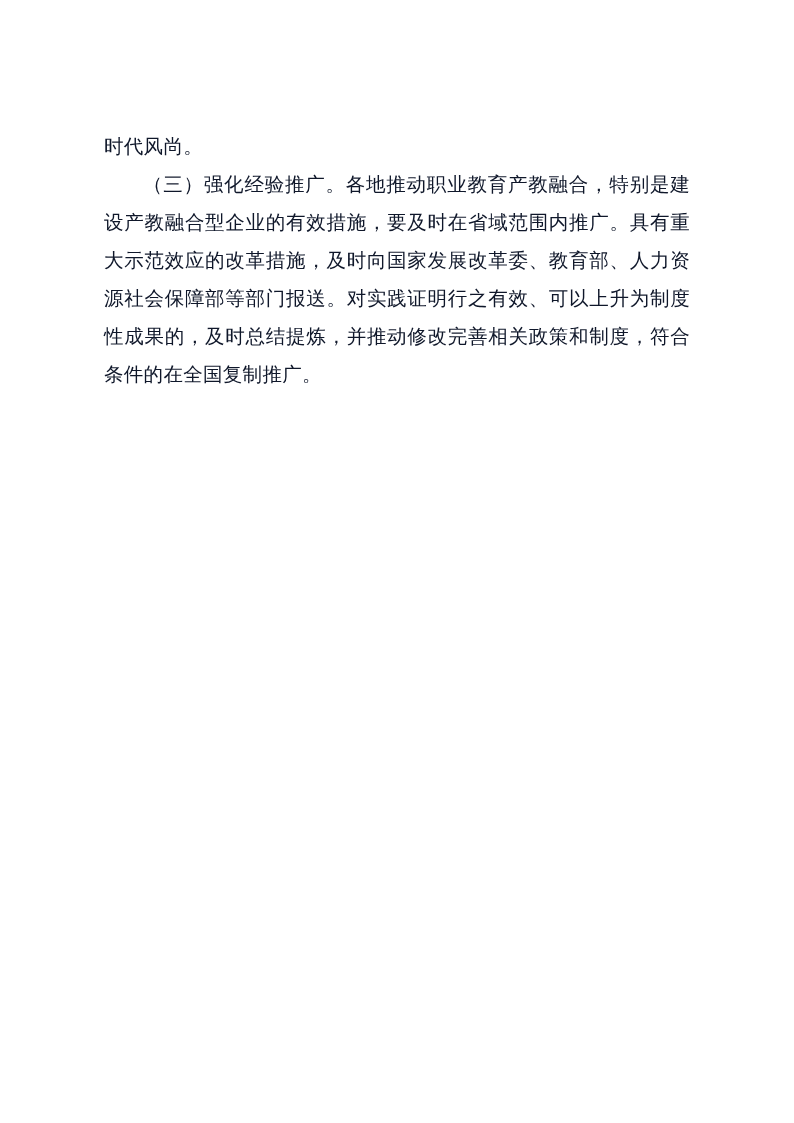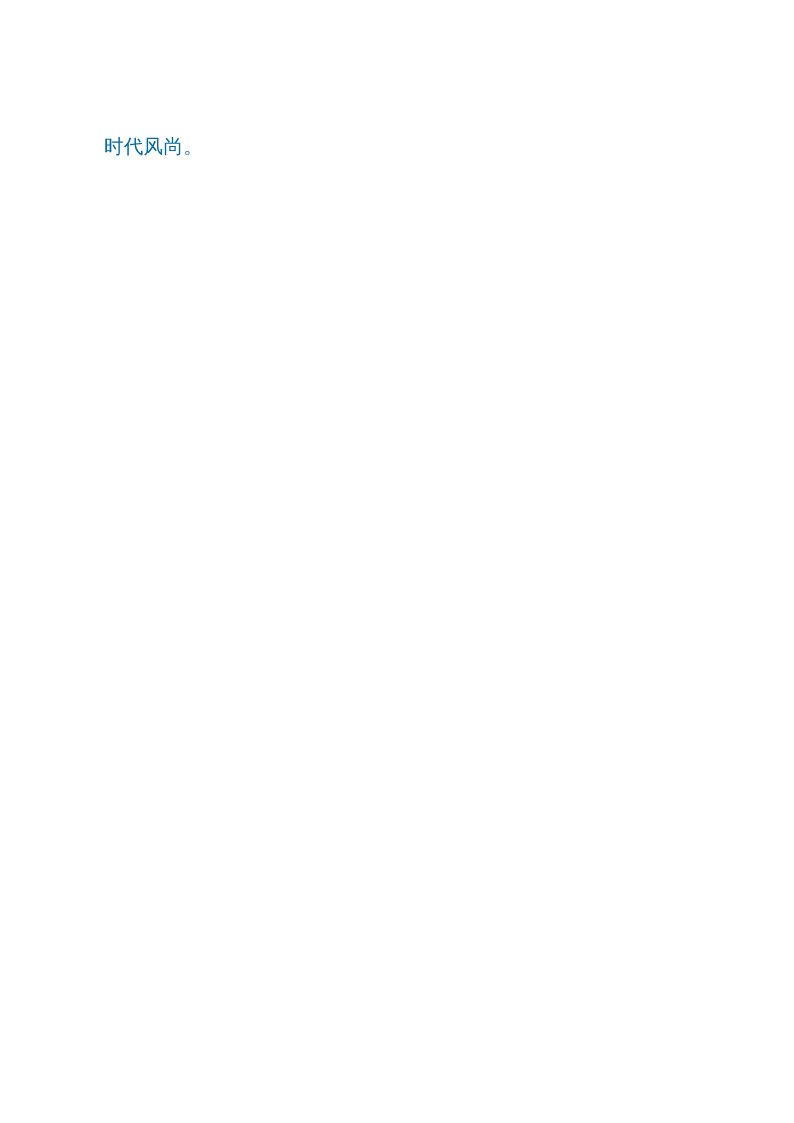--- a/index.html
+++ b/index.html
@@ -19,34 +19,35 @@
   .doc-body {
     position: absolute;
     left: 104px;
     top: 128px;
     width: 586px;
   }
   .para {
     font-family: "DejaVu Serif", "Liberation Serif", serif;
     font-size: 19.5px;
     line-height: 38px;
-    color: #0369a1;
+    color: #0f172a;
     text-align: justify;
     text-justify: inter-ideograph;
     letter-spacing: 0.3px;
     margin: 0;
     white-space: pre-wrap;
   }
   .para + .para {
     margin-top: 0px;
   }
   .para.indent {
     text-indent: 2em;
   }
 </style>
 </head>
 <body>
 
 <div class="page">
   <div class="doc-body">
     <p class="para">时代风尚。</p>
+    <p class="para indent">（三）强化经验推广。各地推动职业教育产教融合，特别是建设产教融合型企业的有效措施，要及时在省域范围内推广。具有重大示范效应的改革措施，及时向国家发展改革委、教育部、人力资源社会保障部等部门报送。对实践证明行之有效、可以上升为制度性成果的，及时总结提炼，并推动修改完善相关政策和制度，符合条件的在全国复制推广。</p>
   </div>
 </div>
 
 </body></html>

